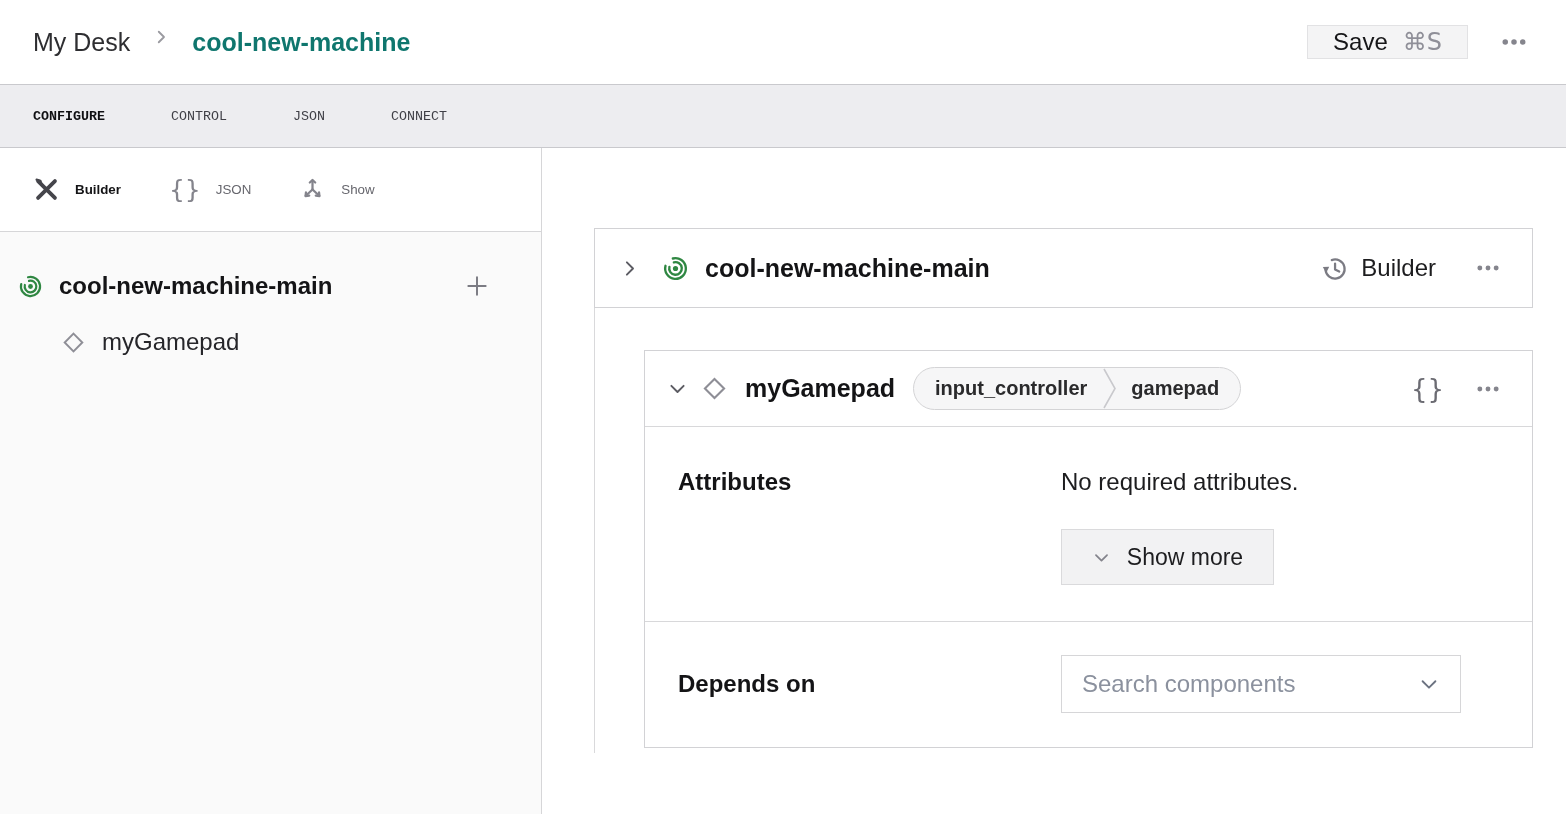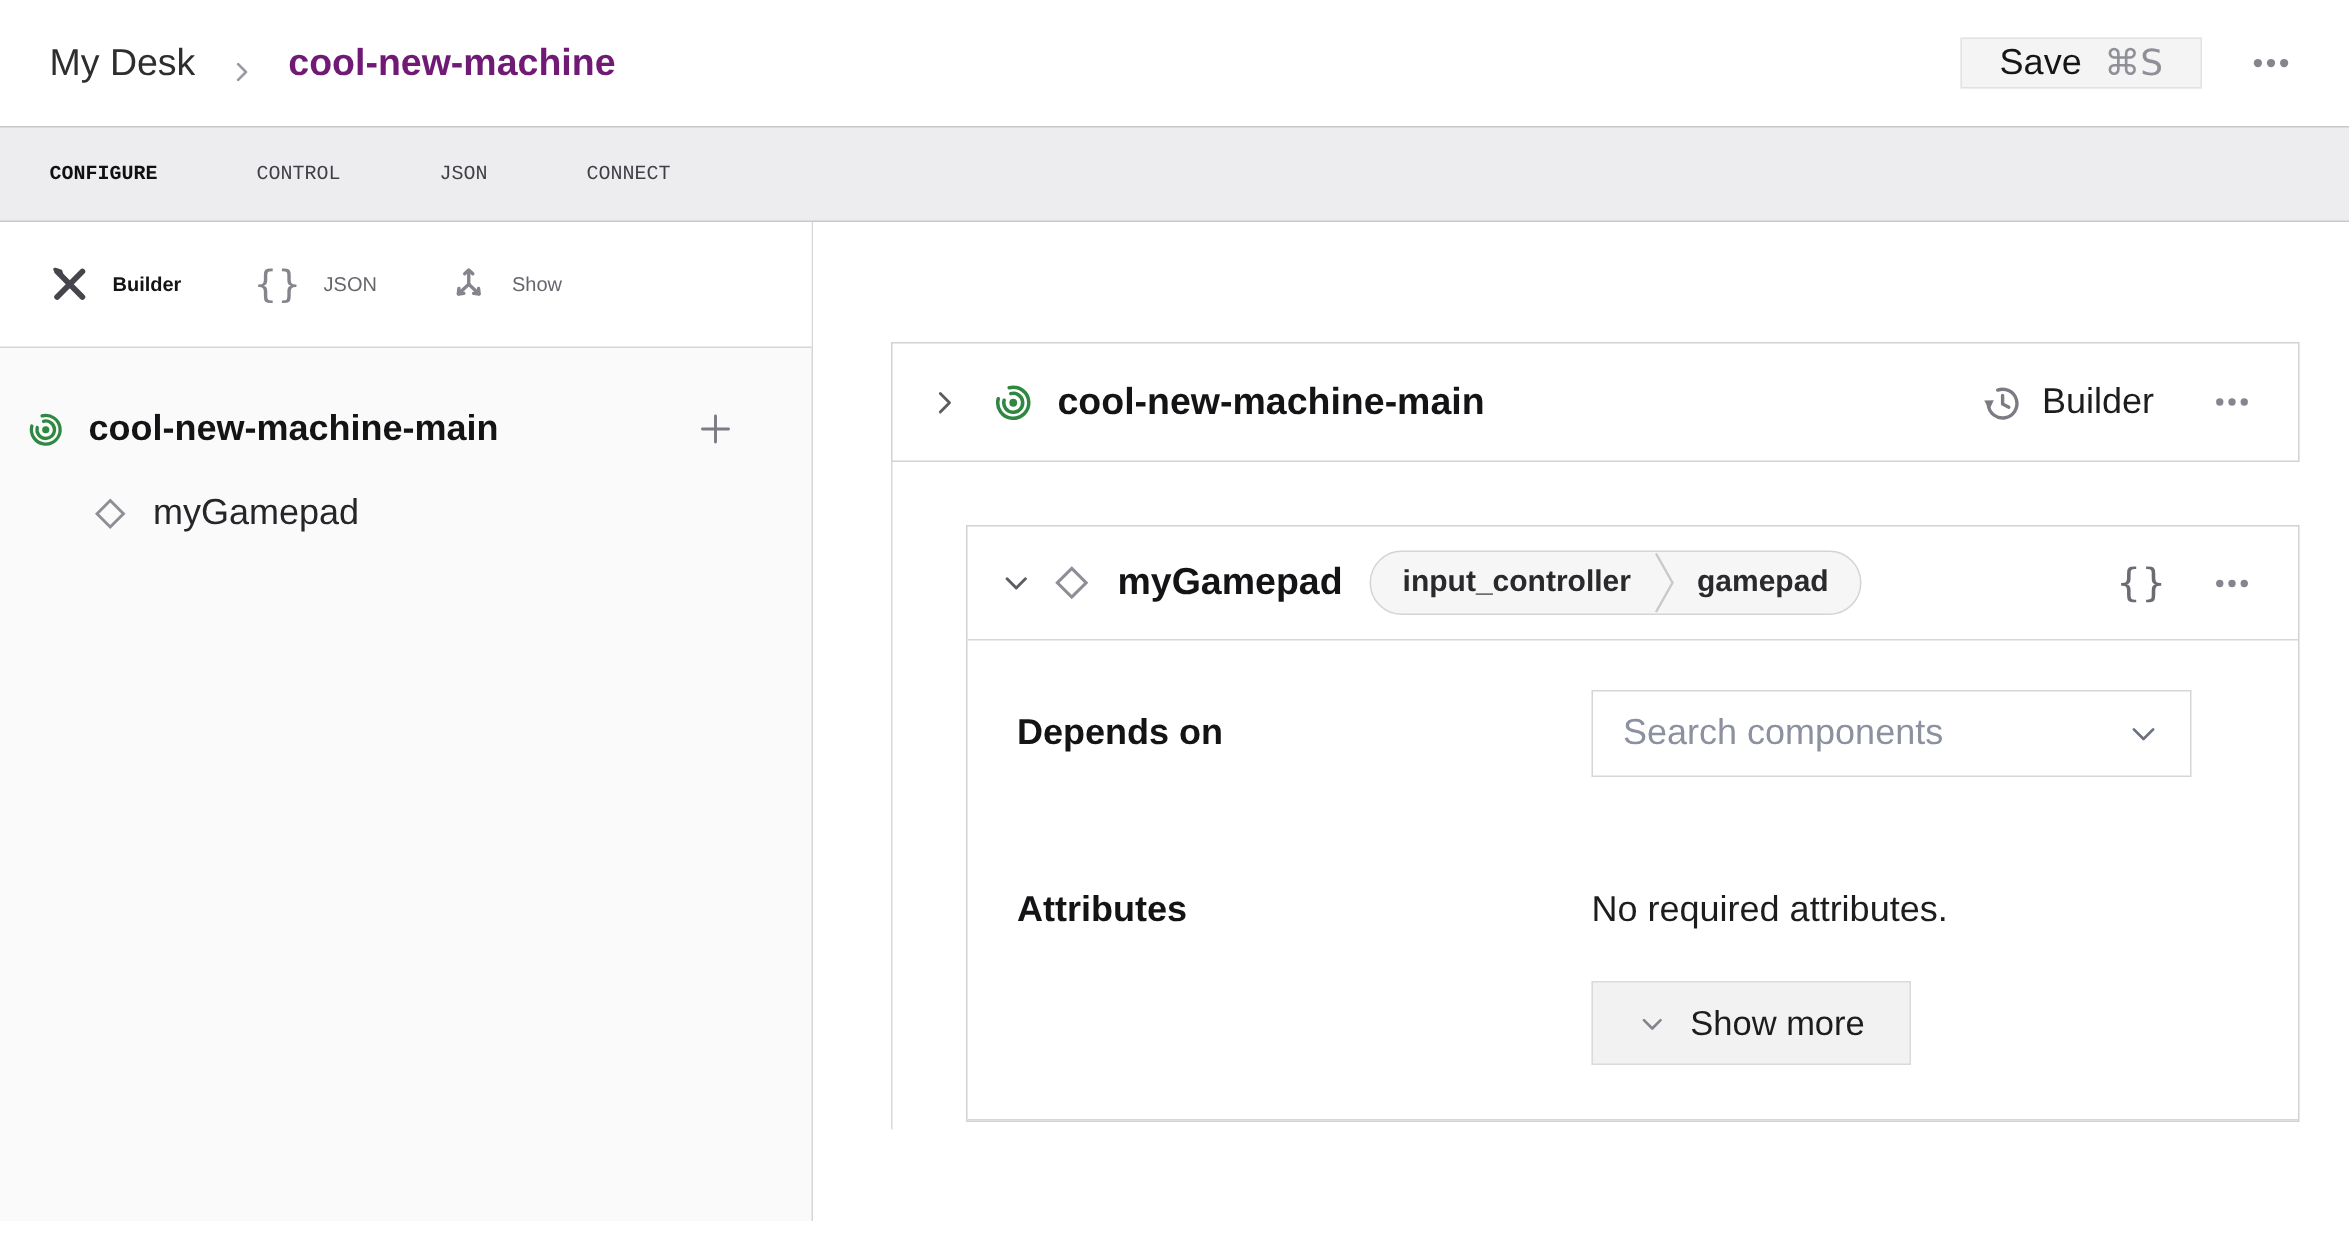--- a/index.html
+++ b/index.html
@@ -5,24 +5,24 @@
   * { margin:0; padding:0; box-sizing:border-box; }
   html,body { width:1566px; height:824px; overflow:hidden; background:#fff; }
   .app {
     width:1566px; height:824px; position:relative;
     font-family:"Liberation Sans", sans-serif; color:#1e1e20; background:#fff;
   }
   button { font-family:inherit; cursor:pointer; background:none; border:none; color:inherit; }
 
   
   .topbar { height:84px; display:flex; align-items:center; padding:0 30px 0 33px; background:#fff; }
-  .breadcrumb { display:flex; align-items:flex-end; gap:22px; font-size:25px; }
+  .breadcrumb { display:flex; align-items:flex-start; gap:22px; font-size:25px; }
   .crumb-parent { color:#2e2e31; }
   .crumb-sep { display:flex; color:#9a9aa0; }
-  .crumb-current { font-weight:700; color:#701a75; }
+  .crumb-current { font-weight:700; color:#0f766e; }
   .live-badge {
     margin-left:50px; height:50px; padding:0 17px; border-radius:10px;
     background:#ddf1e0; border:2px solid #a5d7ad; color:#1d7033;
     display:flex; align-items:center; gap:13px; font-size:24px;
   }
   .topbar-right { margin-left:auto; display:flex; align-items:center; }
   .save-btn {
     height:34px; padding:0 25px; background:#f4f4f5; border:1px solid #e2e2e4;
     display:flex; align-items:center; gap:15px; font-size:24px; color:#161618;
   }
@@ -275,47 +275,47 @@
             <button class="braces-btn">{}</button>
             <button class="dots-btn">
               <svg width="28" height="28" viewBox="0 0 24 24">
                   <circle cx="5" cy="12" r="2.1" fill="currentColor"></circle>
                   <circle cx="12" cy="12" r="2.1" fill="currentColor"></circle>
                   <circle cx="19" cy="12" r="2.1" fill="currentColor"></circle>
                 </svg>
             </button>
           </div>
 
-          <div class="cc-row row-depends">
-            <div class="row-label">Depends on</div>
-            <div>
-              <button class="dep-select">
-                <span class="dep-placeholder">Search components</span>
-                <span class="sel-chev">
-                  <svg width="22" height="22" viewBox="0 0 24 24">
-                      <path d="M5 9l7 7 7-7" fill="none" stroke="currentColor" stroke-width="2" stroke-linecap="round" stroke-linejoin="round"></path>
-                    </svg>
-                </span>
-              </button>
-            </div>
-          </div>
-
           <div class="cc-row row-attributes">
             <div class="row-label">Attributes</div>
             <div>
               <div class="attr-msg">No required attributes.</div>
               <button class="show-more-btn">
                 <span class="sm-chev">
                   <svg width="19" height="19" viewBox="0 0 24 24">
                       <path d="M5 9l7 7 7-7" fill="none" stroke="currentColor" stroke-width="2.2" stroke-linecap="round" stroke-linejoin="round"></path>
                     </svg>
                 </span>
                 <span>Show more</span>
               </button>
             </div>
           </div>
 
+          <div class="cc-row row-depends">
+            <div class="row-label">Depends on</div>
+            <div>
+              <button class="dep-select">
+                <span class="dep-placeholder">Search components</span>
+                <span class="sel-chev">
+                  <svg width="22" height="22" viewBox="0 0 24 24">
+                      <path d="M5 9l7 7 7-7" fill="none" stroke="currentColor" stroke-width="2" stroke-linecap="round" stroke-linejoin="round"></path>
+                    </svg>
+                </span>
+              </button>
+            </div>
+          </div>
+
         </section>
       </div>
 
     </main>
   </div>
 </div>
 
 </body></html>

